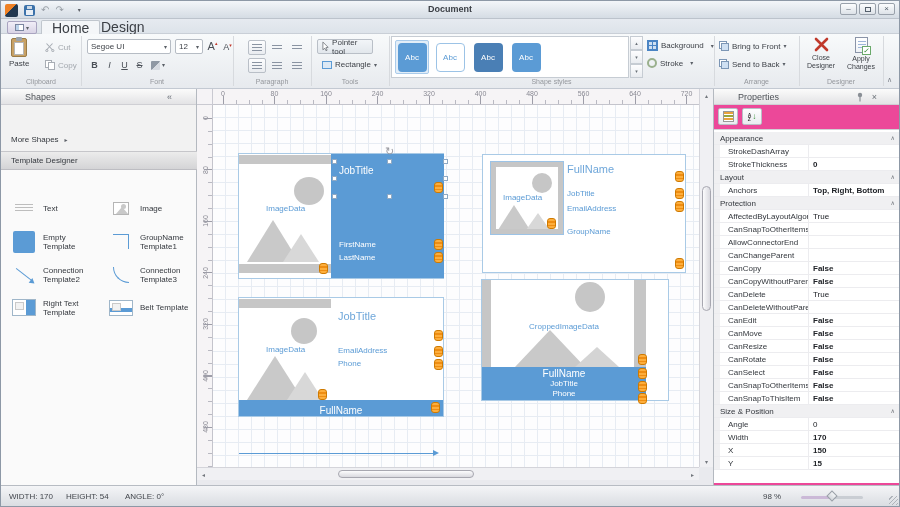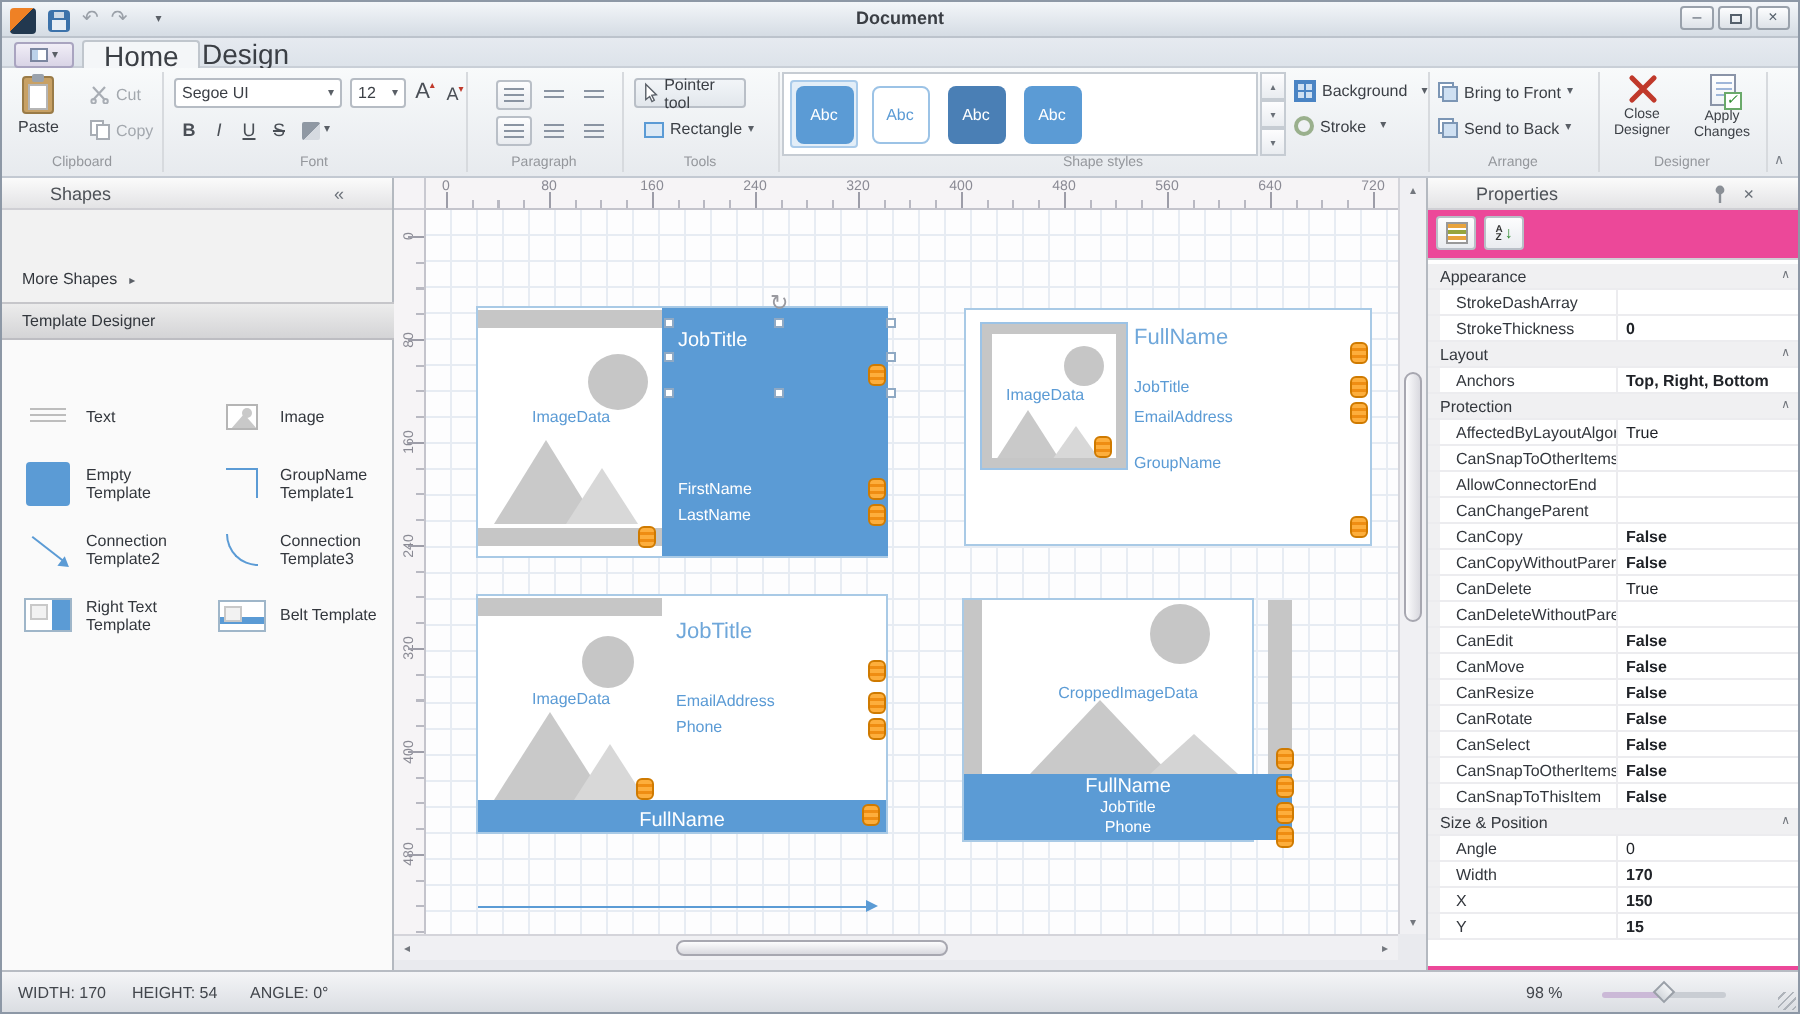--- a/index.html
+++ b/index.html
@@ -514,21 +514,21 @@
         <span class="btxt" style="left:99px;top:61px">Phone</span>
         <i class="db" style="left:195px;top:32px"></i>
         <i class="db" style="left:195px;top:48px"></i>
         <i class="db" style="left:195px;top:61px"></i>
         <div class="abs blue" style="left:0;top:102px;width:204px;height:16px;text-align:center">
           <span class="wtxt big" style="position:static;line-height:16px">FullName</span>
         </div>
         <i class="db" style="left:192px;top:104px"></i>
       </div>
 
-      <div class="card" style="left:268px;top:194px;width:146px;height:122px">
+      <div class="card" style="left:268px;top:174px;width:188px;height:122px">
         <div class="gbar" style="left:0;top:0;width:9px;height:87px"></div>
         <div class="gbar" style="left:152px;top:0;width:12px;height:87px"></div>
         <div class="gcirc" style="left:93px;top:2px;width:30px;height:30px"></div>
         <span class="btxt" style="left:0;top:42px;width:164px;text-align:center">CroppedImageData</span>
         <i class="mtn" style="left:33px;top:50px;border-width:0 35px 37px 35px;border-bottom-color:#c9c9c9"></i>
         <i class="mtn" style="left:93px;top:67px;border-width:0 22px 20px 22px;border-bottom-color:#d4d4d4"></i>
         <div class="abs blue" style="left:0;top:87px;width:164px;height:33px;text-align:center">
           <span class="wtxt big" style="position:static;display:block;margin-top:1px">FullName</span>
           <span class="wtxt" style="position:static;display:block;line-height:9px">JobTitle</span>
           <span class="wtxt" style="position:static;display:block;line-height:11px">Phone</span>

